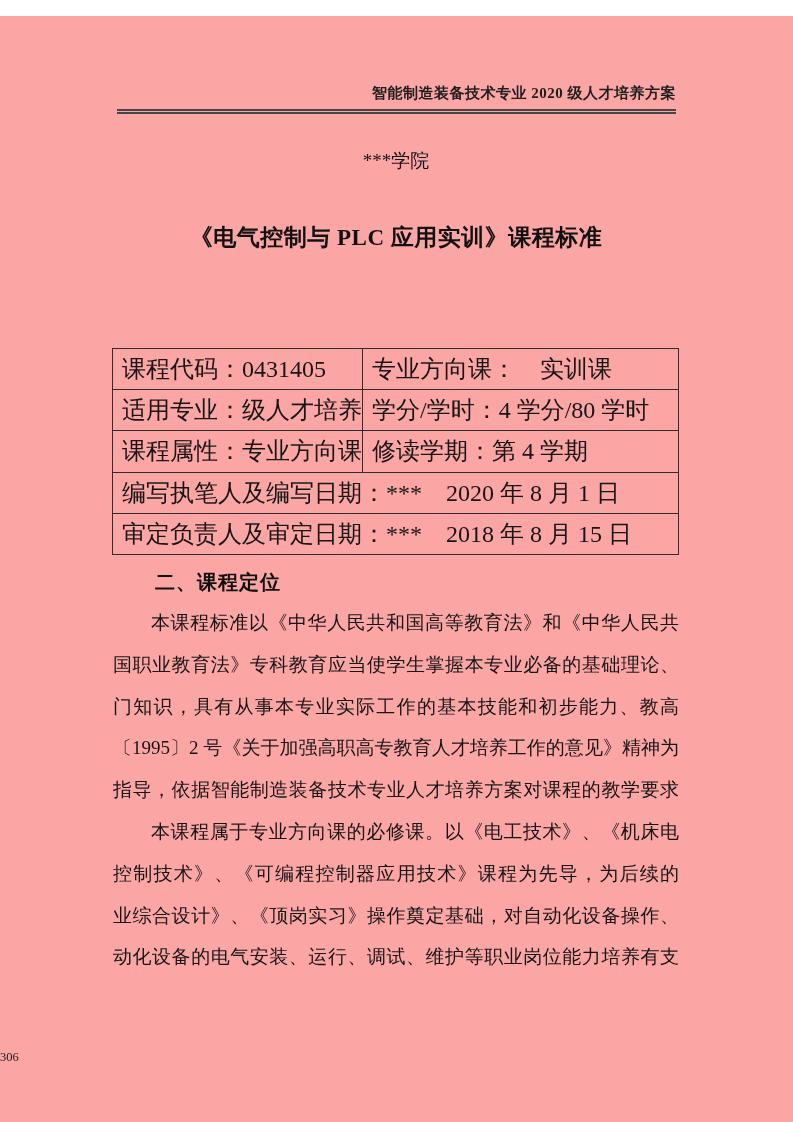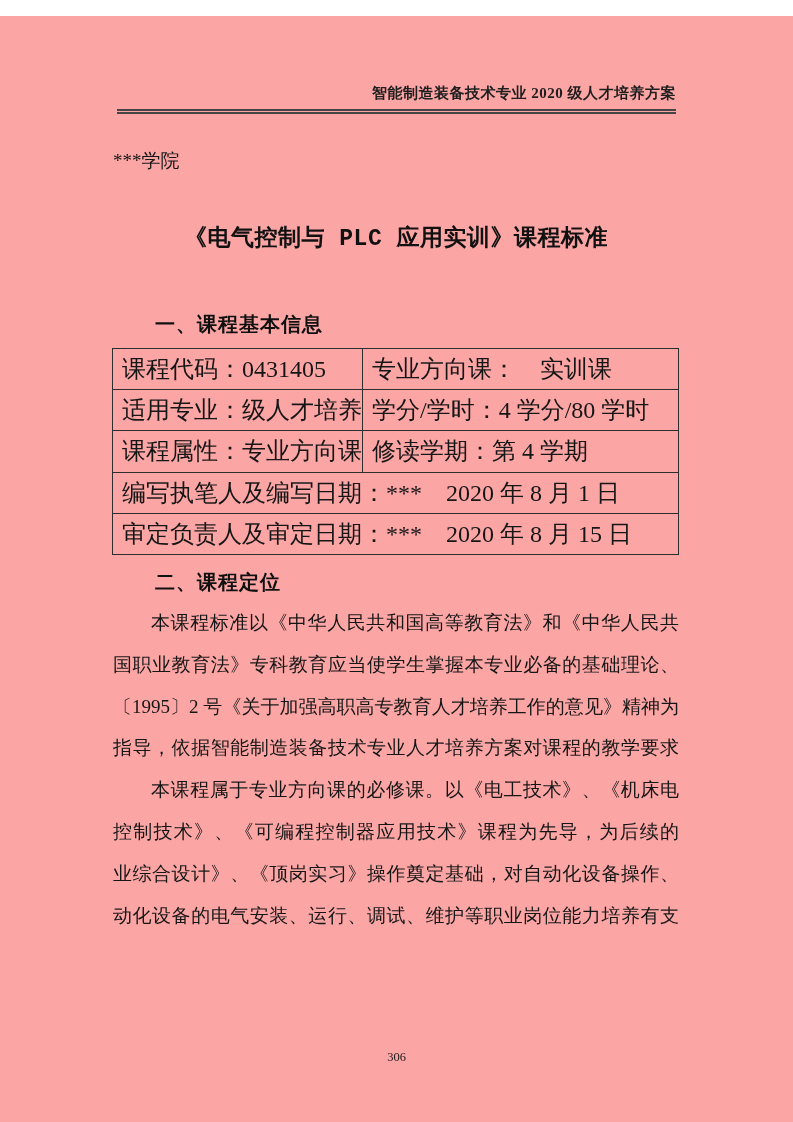--- a/index.html
+++ b/index.html
@@ -25,29 +25,30 @@
     color: #1f1f1f;
   }
   .header-rule {
     left: 117px; top: 93px; width: 559px; height: 0;
     border-bottom: 5px double #454545;
   }
 
   
   .school-title {
     left: 113px; top: 132px; width: 566px;
+    text-align: center;
     font-size: 19px;
     color: #161616;
   }
   .doc-title {
     left: 63px; top: 206px; width: 666px;
     text-align: center;
     font-size: 23px;
     font-weight: bold;
-    font-family: Liberation Mono, monospace;
+    font-family: Liberation Serif, serif;
     letter-spacing: 0.5px;
     color: #111111;
   }
 
   
   .section-heading {
     left: 113px; width: 566px;
     padding-left: 42px;
     box-sizing: border-box;
     font-size: 20px;
@@ -87,66 +88,65 @@
     text-align: justify;
     text-align-last: justify;
     overflow: hidden;
   }
   .pline.indent { text-indent: 2em; }
   .pline.end { text-align-last: left; }
 
   
   .page-number {
     left: 0; top: 1034px; width: 793px;
-    text-align: center;
     font-size: 12.5px;
     color: #1c1c1c;
   }
 </style>
 </head>
 <body>
 
 <div class="page">
 
   <div class="abs header-text">智能制造装备技术专业 2020 级人才培养方案</div>
   <div class="abs header-rule"></div>
 
   <div class="abs school-title">***学院</div>
   <div class="abs doc-title">《电气控制与 PLC 应用实训》课程标准</div>
 
-  <div class="abs section-heading heading-1">一、课程基本信息</div>
 
   <table class="abs info-table">
     <tbody>
       <tr>
         <td class="col-left">课程代码：0431405</td>
         <td>专业方向课：　实训课</td>
       </tr>
       <tr>
         <td class="col-left">适用专业：级人才培养方案</td>
         <td>学分/学时：4 学分/80 学时</td>
       </tr>
       <tr>
         <td class="col-left">课程属性：专业方向课</td>
         <td>修读学期：第 4 学期</td>
       </tr>
       <tr>
         <td colspan="2">编写执笔人及编写日期：***　2020 年 8 月 1 日</td>
       </tr>
       <tr>
-        <td colspan="2">审定负责人及审定日期：***　2020 年 8 月 15 日</td>
+        <td colspan="2">审定负责人及审定日期：***　2018 年 8 月 15 日</td>
       </tr>
     </tbody>
   </table>
 
   <div class="abs section-heading heading-2">二、课程定位</div>
 
   <div class="abs body-block">
     <div class="pline indent">本课程标准以《中华人民共和国高等教育法》和《中华人民共和</div>
     <div class="pline">国职业教育法》专科教育应当使学生掌握本专业必备的基础理论、专</div>
+    <div class="pline">门知识，具有从事本专业实际工作的基本技能和初步能力、教高</div>
     <div class="pline">〔1995〕2 号《关于加强高职高专教育人才培养工作的意见》精神为</div>
     <div class="pline">指导，依据智能制造装备技术专业人才培养方案对课程的教学要求而</div>
 
     <div class="pline indent">本课程属于专业方向课的必修课。以《电工技术》、《机床电气</div>
     <div class="pline">控制技术》、《可编程控制器应用技术》课程为先导，为后续的《专</div>
     <div class="pline">业综合设计》、《顶岗实习》操作奠定基础，对自动化设备操作、自</div>
     <div class="pline">动化设备的电气安装、运行、调试、维护等职业岗位能力培养有支撑</div>
   </div>
 
   <div class="abs page-number">306</div>

